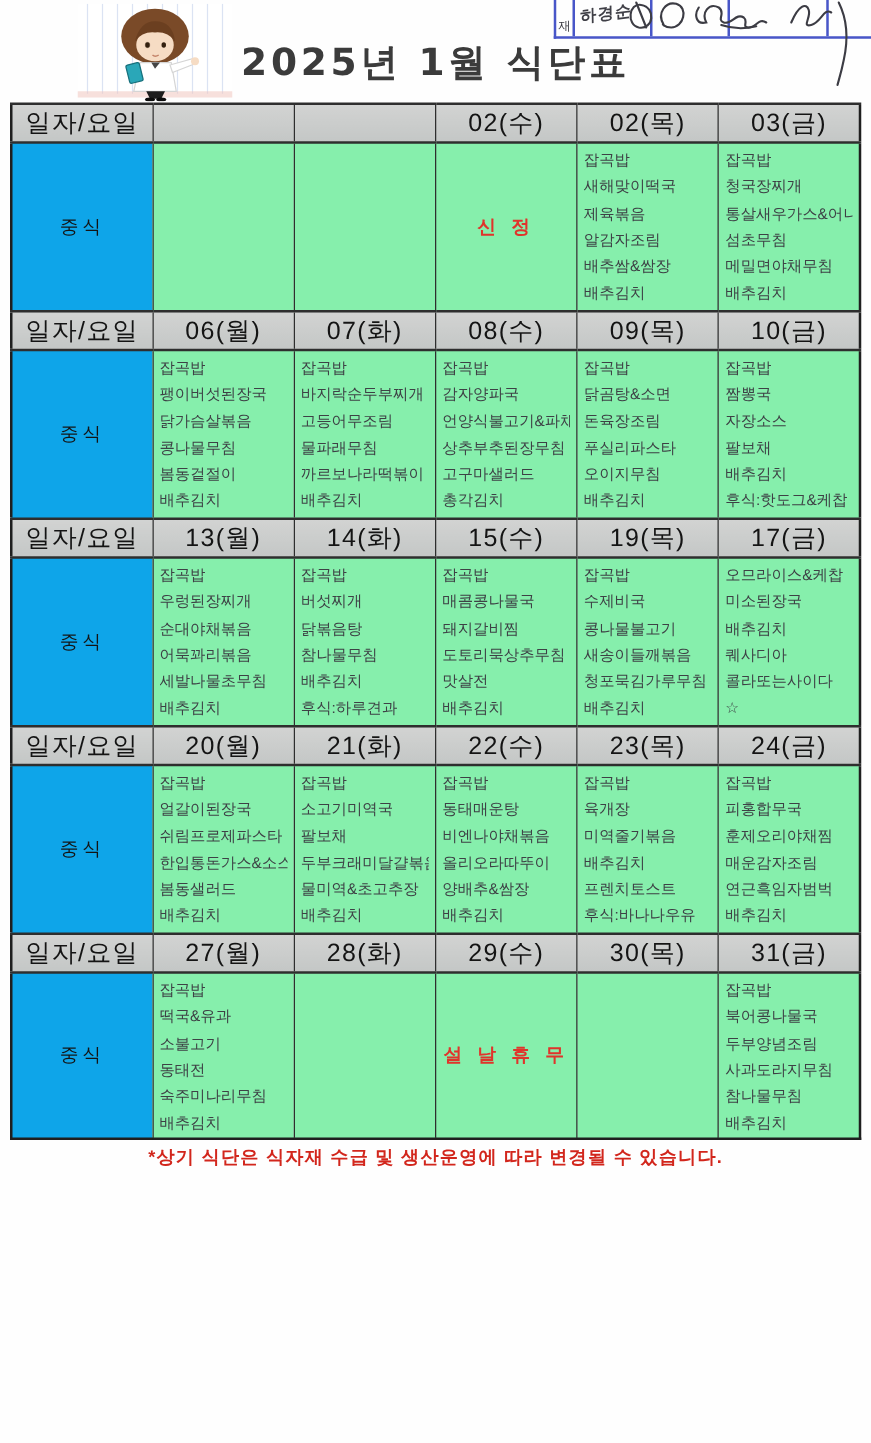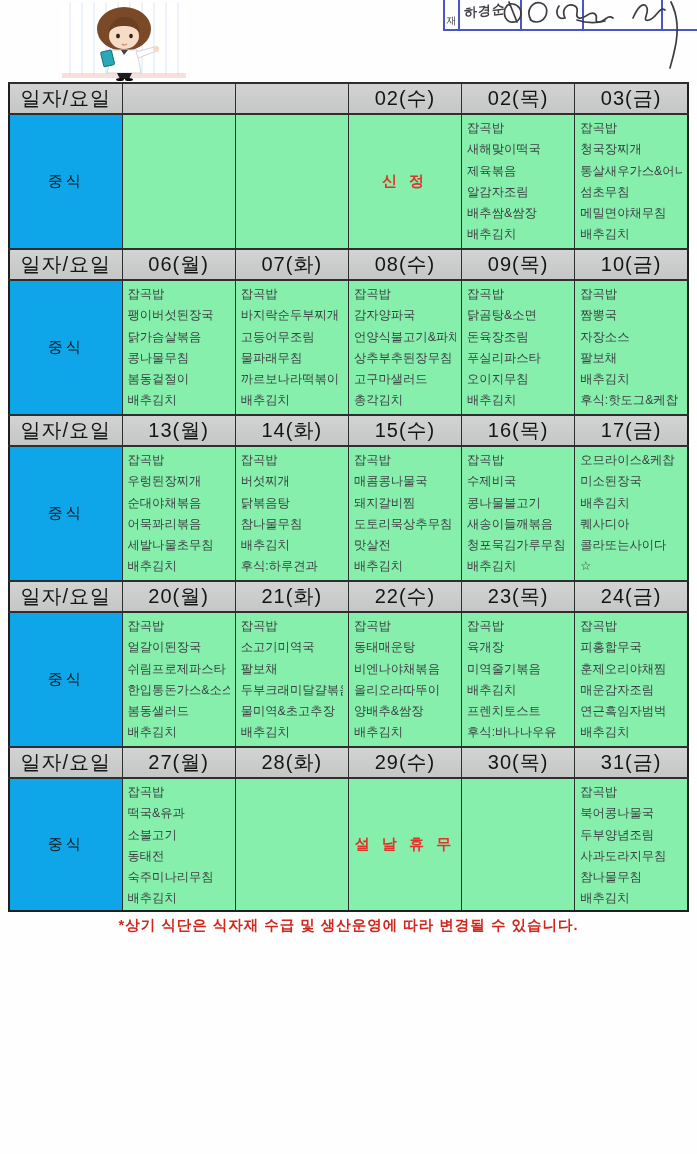--- a/index.html
+++ b/index.html
@@ -101,20 +101,21 @@
       <path d="M59,47 L62,52 L66,47 Z" fill="#454545"></path>
       <rect x="40" y="48" width="11" height="15" rx="1.5" fill="#2aa7b8" stroke="#17707c" stroke-width="1" transform="rotate(-14 45 55)"></rect>
       <path d="M74,49 L92,44 L94,48 L76,55 Z" fill="#ffffff" stroke="#d5d5d5" stroke-width="1"></path>
       <circle cx="94" cy="46" r="3.2" fill="#f6dcc4"></circle>
       <path d="M55,70 L70,70 L67,76 L58,76 Z" fill="#1d1d1d"></path>
       <ellipse cx="58" cy="76.5" rx="4" ry="1.6" fill="#0c0c0c"></ellipse>
       <ellipse cx="67" cy="76.5" rx="4" ry="1.6" fill="#0c0c0c"></ellipse>
     </g>
   </svg>
 
+  <div class="title">2025년 1월 식단표</div>
 
   <div class="approval">
     <div class="acell alabel">재</div>
     <div class="acell a1">
       <span class="signame">하경순</span>
     </div>
     <div class="acell a2"></div>
     <div class="acell a3"></div>
     <div class="acell a4"></div>
   </div>
@@ -220,21 +221,21 @@
             <div class="item">팔보채</div>
             <div class="item">배추김치</div>
             <div class="item">후식:핫도그&amp;케찹</div>
           </td>
         </tr>
         <tr class="hdr">
           <td>일자/요일</td>
           <td>13(월)</td>
           <td>14(화)</td>
           <td>15(수)</td>
-          <td>16(목)</td>
+          <td>19(목)</td>
           <td>17(금)</td>
         </tr>
         <tr class="body">
           <td class="meal">중식</td>
           <td class="menu">
             <div class="item">잡곡밥</div>
             <div class="item">우렁된장찌개</div>
             <div class="item">순대야채볶음</div>
             <div class="item">어묵꽈리볶음</div>
             <div class="item">세발나물초무침</div>

